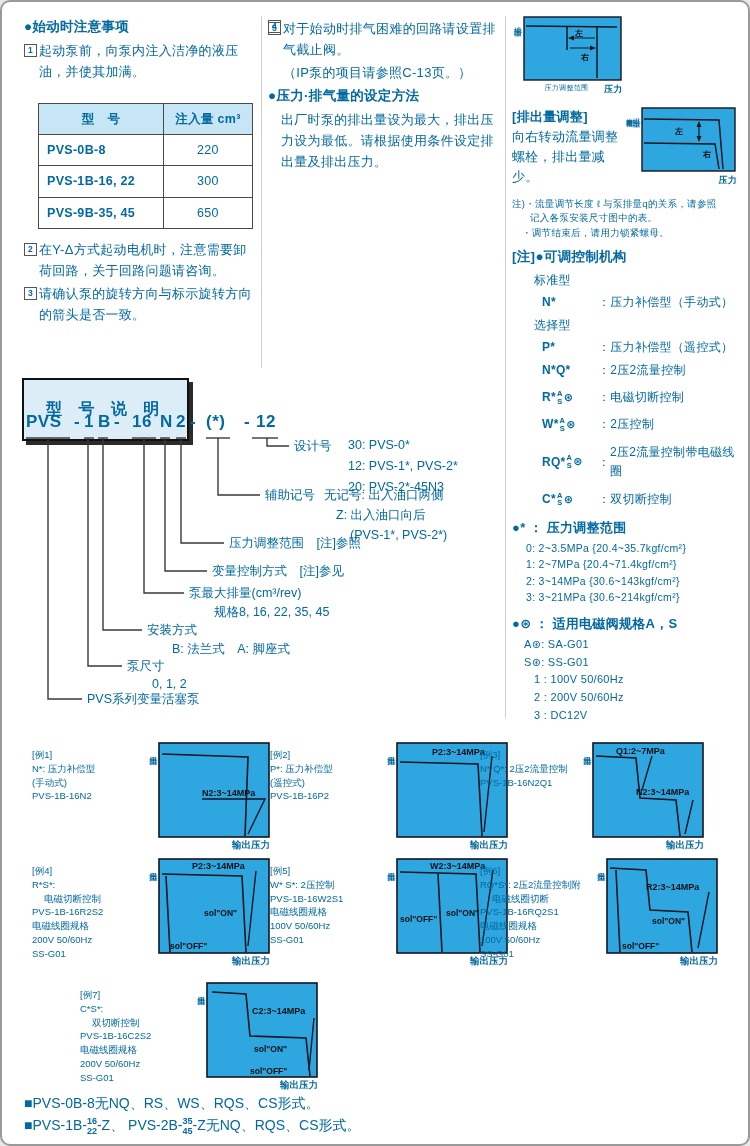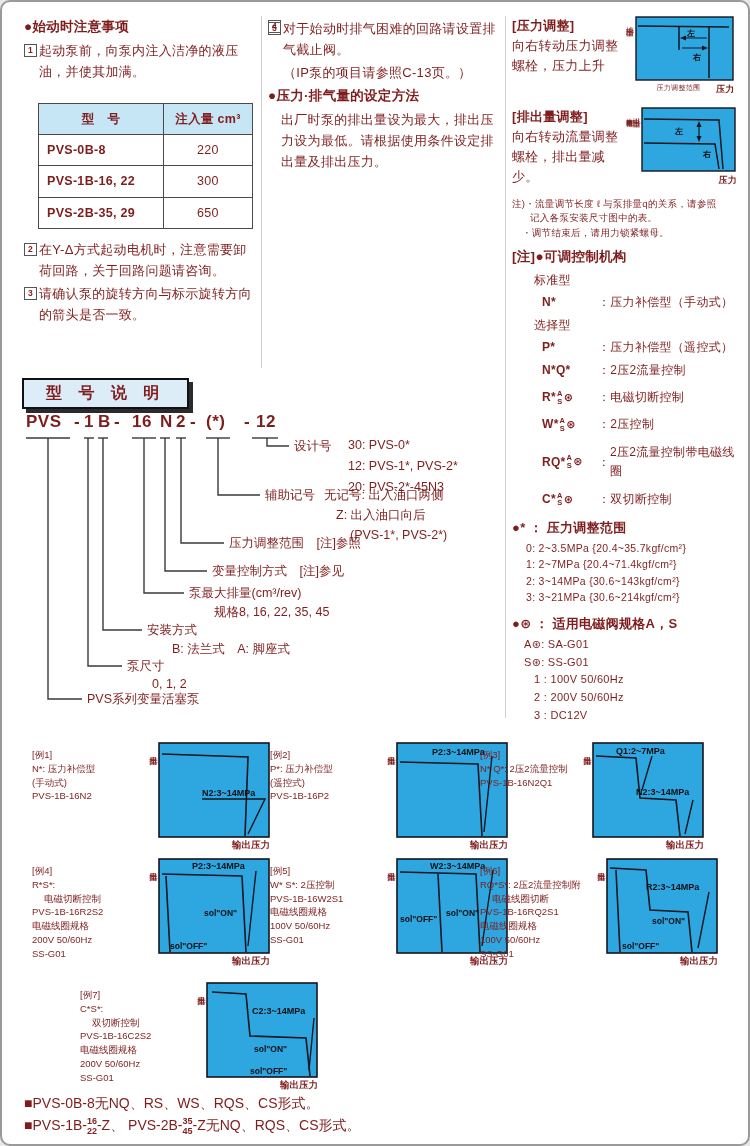--- a/index.html
+++ b/index.html
@@ -1,18 +1,18 @@
 <!DOCTYPE html>
 <html><head>
 <meta charset="utf-8">
 <style>
   html,body{margin:0;padding:0;background:#e8e8e8;}
   #page{position:relative;width:750px;height:1146px;background:#fff;border:2px solid #9a9a9a;
         border-radius:10px;overflow:hidden;box-sizing:border-box;
-        font-family:"Liberation Sans","DejaVu Sans",sans-serif;color:#7f1d1d;}
+        font-family:"Liberation Sans","DejaVu Sans",sans-serif;color:#0369a1;}
   .sep{position:absolute;width:1px;background:#cfcfcf;}
   
   .col{position:absolute;top:14px;font-size:13px;line-height:1.62;letter-spacing:.3px;}
   .col-left{left:22px;width:232px;}
   .col-mid{left:266px;width:233px;}
   .col-right{left:510px;width:234px;}
   .h-bold{font-weight:bold;font-size:13.5px;margin-bottom:2px;}
   .num-item{position:relative;padding-left:15px;margin-bottom:2px;}
   .num{position:absolute;left:0;top:4px;width:11px;height:11px;border:1px solid #555;
        font-size:8.5px;line-height:11px;text-align:center;font-weight:bold;}
@@ -46,21 +46,21 @@
   .stack{display:inline-flex;flex-direction:column;font-size:7.5px;line-height:1.05;
          font-weight:bold;text-align:center;margin:0 1px;}
   .circ{font-size:11px;}
   .ctl-desc{font-size:12px;}
   .pr-head{font-weight:bold;font-size:13px;margin:8px 0 2px 0;}
   .pr-item{font-size:10.5px;padding-left:14px;line-height:1.55;}
   .sol-item{font-size:11px;padding-left:12px;line-height:1.6;}
   .sol-item.deep{padding-left:22px;}
   
   .title-box{position:absolute;left:20px;top:376px;background:#dcedf8;border:2px solid #111;
-             box-shadow:4px 4px 0 #2b2b2b;padding:3px 22px;font-size:16px;font-weight:bold;
+             box-shadow:4px 4px 0 #2b2b2b;padding:19px 22px;font-size:16px;font-weight:bold;
              letter-spacing:6px;}
   .model-tree{position:absolute;left:20px;top:410px;width:710px;height:302px;}
   .mseg{position:absolute;top:0;font-size:17px;font-weight:600;letter-spacing:.5px;}
   .tree-svg{position:absolute;left:0;top:24px;}
   .tlab{position:absolute;font-size:12.5px;white-space:nowrap;}
   
   .example{position:absolute;display:flex;}
   .ex-text{width:114px;font-size:9.5px;line-height:1.45;padding-top:6px;}
   .ex-text.narrow{width:100px;}
   .ex-text .ind{padding-left:12px;}
@@ -99,21 +99,21 @@
       </tr>
       <tr>
         <td class="model">PVS-0B-8</td>
         <td class="val">220</td>
       </tr>
       <tr>
         <td class="model">PVS-1B-16, 22</td>
         <td class="val">300</td>
       </tr>
       <tr>
-        <td class="model">PVS-2B-35, 29</td>
+        <td class="model">PVS-9B-35, 45</td>
         <td class="val">650</td>
       </tr>
     </tbody>
       </table>
     <div class="num-item">
       <span class="num">2</span>
       <span>在Y-Δ方式起动电机时，注意需要卸荷回路，关于回路问题请咨询。</span>
     </div>
     <div class="num-item">
       <span class="num">3</span>
@@ -130,24 +130,20 @@
       <span>对于始动时排气困难的回路请设置排气截止阀。</span>
     </div>
     <div style="padding-left:15px;">（IP泵的项目请参照C-13页。）</div>
     <div class="h-bold" style="margin-top:2px;">●压力·排气量的设定方法</div>
     <div style="padding-left:13px;">出厂时泵的排出量设为最大，排出压力设为最低。请根据使用条件设定排出量及排出压力。</div>
   </div>
 
   <div class="col col-right">
 
     <div class="adjust-block">
-      <div class="adjust-text">
-        <div class="adjust-title">[压力调整]</div>
-        <div>向右转动压力调整螺栓，压力上升</div>
-      </div>
       <div class="mini-wrap">
         <span class="vlab">排出量</span>
         <div class="mini-col">
           <svg width="100" height="66">
             <rect x="1" y="1" width="97" height="63" fill="#2ea7e0" stroke="#14161f" stroke-width="1.4"></rect>
             <path d="M3,10 L94,11" stroke="#14161f" stroke-width="1.5" fill="none"></path>
             <path d="M44,11 L44,34" stroke="#14161f" stroke-width="1.5" fill="none"></path>
             <path d="M74,11 L74,62" stroke="#14161f" stroke-width="1.5" fill="none"></path>
             <path d="M72,22 L47,22" stroke="#14161f" stroke-width="1.2" fill="none"></path>
             <polygon points="45,22 51,19.5 51,24.5" fill="#14161f"></polygon>

